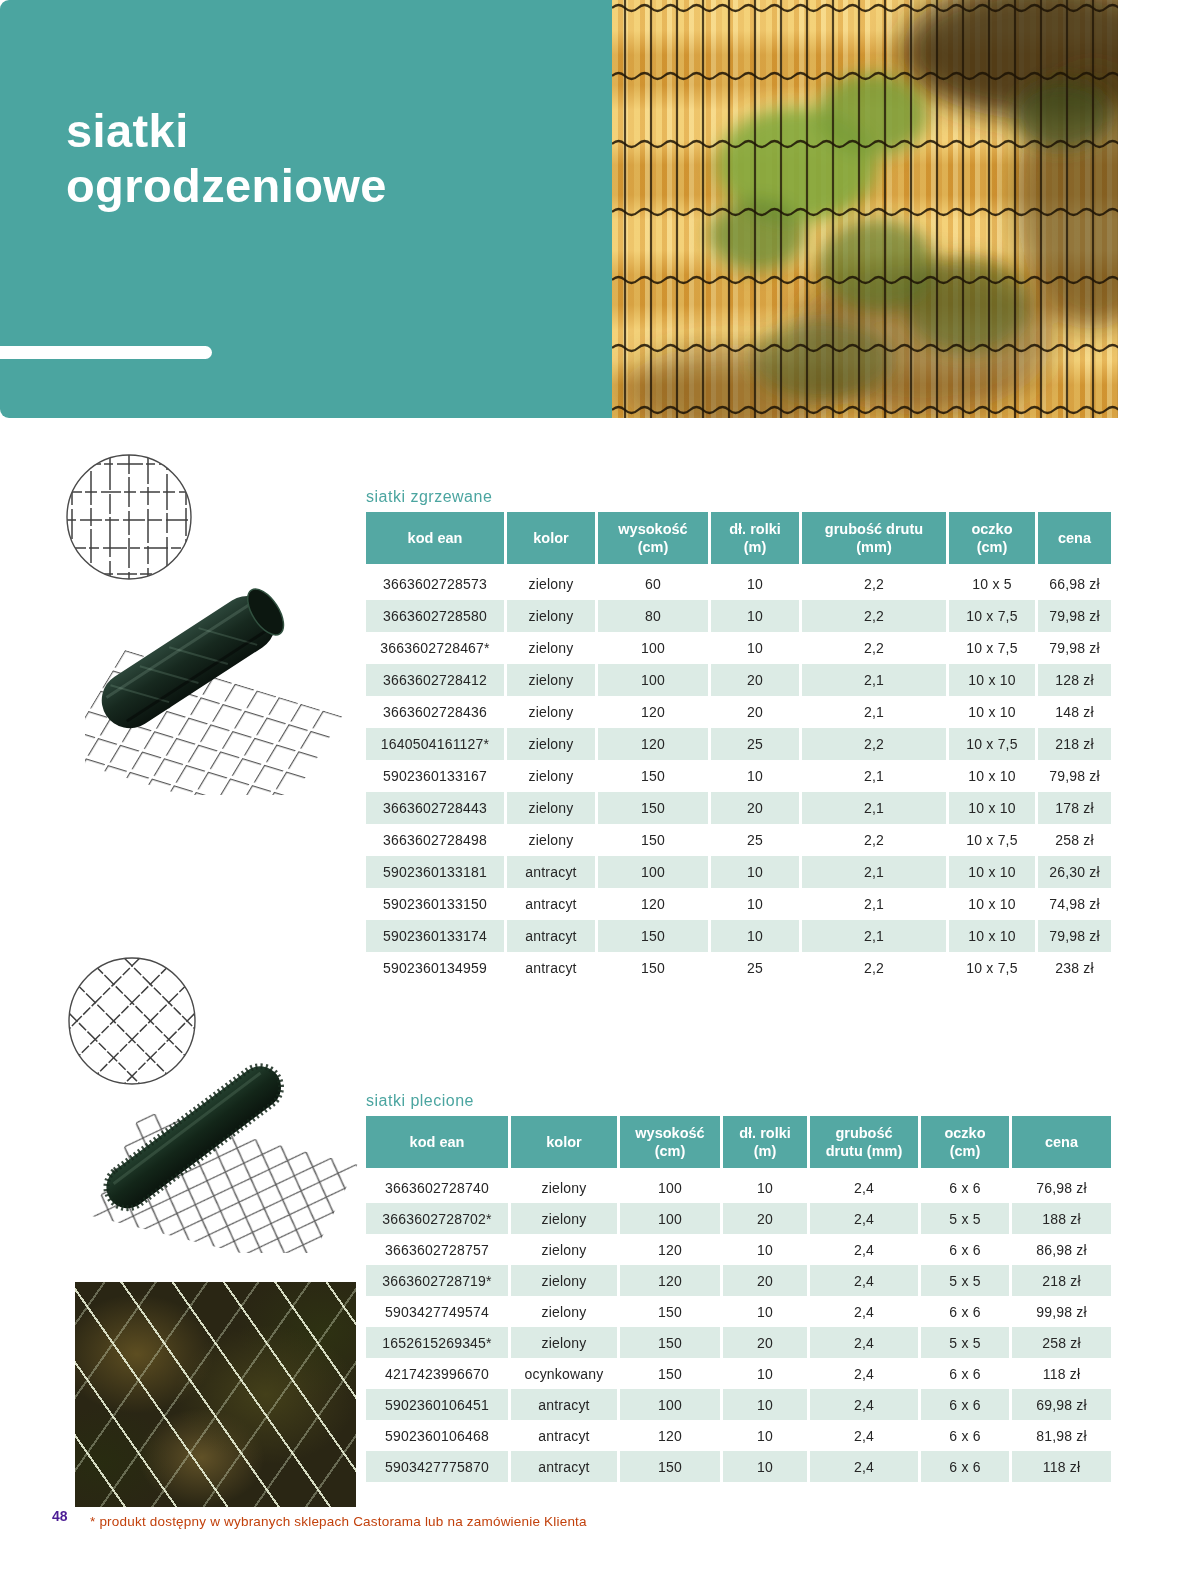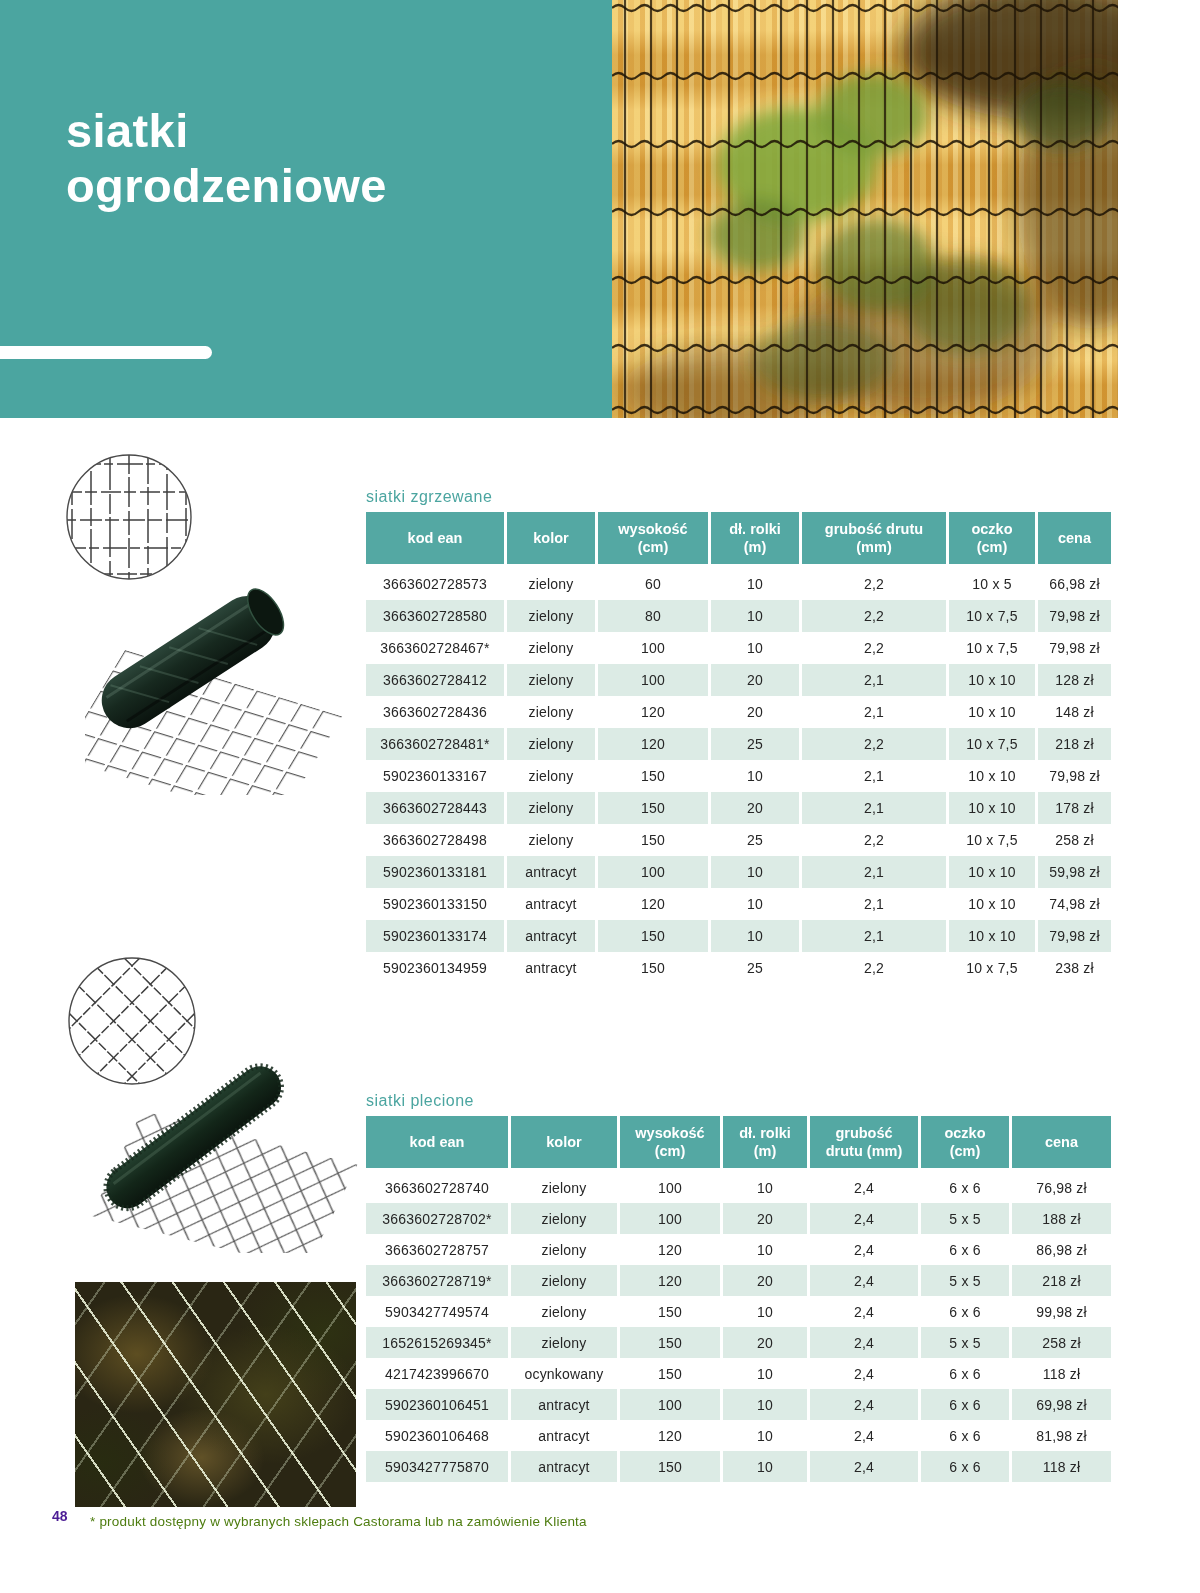--- a/index.html
+++ b/index.html
@@ -4,20 +4,21 @@
 <style>
   html,body{margin:0;padding:0;background:#fff;}
   .page{
     position:relative;width:1200px;height:1593px;background:#fff;overflow:hidden;
     font-family:"Liberation Sans","DejaVu Sans",sans-serif;color:#2b2b2b;
   }
   
   .hero-teal{
     position:absolute;left:0;top:0;width:704px;height:418px;
     background:var(--teal,#4BA5A0);
+    border-radius:9px;
   }
   .hero-title{
     position:absolute;left:66px;top:104px;margin:0;
     font-size:47px;line-height:1.17;font-weight:700;color:#fff;letter-spacing:.4px;
   }
   .hero-bar{
     position:absolute;left:0;top:346px;width:212px;height:13px;background:#fff;
     border-radius:0 7px 7px 0;
   }
   .hero-photo{
@@ -61,21 +62,21 @@
     line-height:1.25;border-bottom:4px solid #fff;padding:0 2px;
   }
   td{
     height:32px;text-align:center;vertical-align:middle;font-size:14px;color:#262626;
     padding:0 2px;letter-spacing:.2px;
   }
   .s2 td{height:31px;}
   tbody tr:nth-child(even) td{background:var(--mint,#DCEBE5);}
   
   .pageno{position:absolute;left:52px;top:1508px;font-size:14px;font-weight:700;color:#4c1d95;}
-  .footnote{position:absolute;left:90px;top:1514px;font-size:13.5px;color:#4d7c0f;letter-spacing:.2px;}
+  .footnote{position:absolute;left:90px;top:1514px;font-size:13.5px;color:#c2410c;letter-spacing:.2px;}
 </style>
 </head>
 <body>
 
 <div class="page">
 
   <div class="hero-teal">
     <h1 class="hero-title"><span>siatki</span><br><span>ogrodzeniowe</span></h1>
     <div class="hero-bar"></div>
   </div>
@@ -235,21 +236,21 @@
           <tr>
             <td>3663602728436</td>
             <td>zielony</td>
             <td>120</td>
             <td>20</td>
             <td>2,1</td>
             <td>10 x 10</td>
             <td>148 zł</td>
           </tr>
           <tr>
-            <td>3663602728481*</td>
+            <td>1640504161127*</td>
             <td>zielony</td>
             <td>120</td>
             <td>25</td>
             <td>2,2</td>
             <td>10 x 7,5</td>
             <td>218 zł</td>
           </tr>
           <tr>
             <td>5902360133167</td>
             <td>zielony</td>
@@ -277,21 +278,21 @@
             <td>10 x 7,5</td>
             <td>258 zł</td>
           </tr>
           <tr>
             <td>5902360133181</td>
             <td>antracyt</td>
             <td>100</td>
             <td>10</td>
             <td>2,1</td>
             <td>10 x 10</td>
-            <td>59,98 zł</td>
+            <td>26,30 zł</td>
           </tr>
           <tr>
             <td>5902360133150</td>
             <td>antracyt</td>
             <td>120</td>
             <td>10</td>
             <td>2,1</td>
             <td>10 x 10</td>
             <td>74,98 zł</td>
           </tr>

